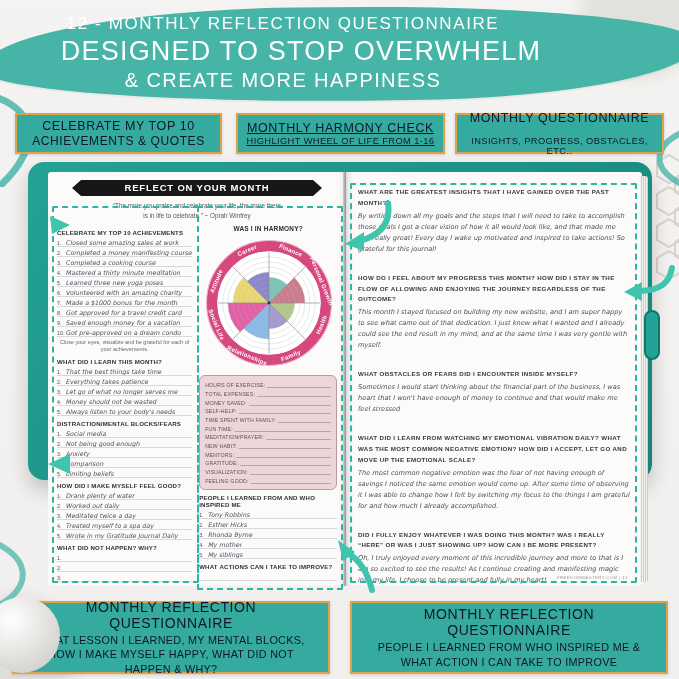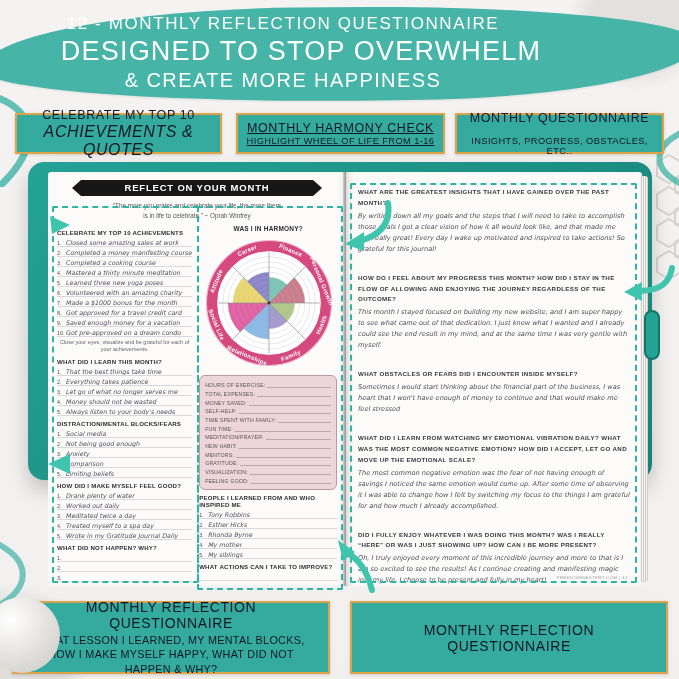--- a/index.html
+++ b/index.html
@@ -23,21 +23,21 @@
   .b3 { font-size:20px; letter-spacing:1.4px; margin-top:2px; }
   
   .callout { position:absolute; background:#35aa9e; border:2px solid #dda349;
     color:#0f172a; text-align:center; display:flex; flex-direction:column;
     justify-content:center; box-shadow:0 1px 3px rgba(0,0,0,.15); }
   .c1 { left:15px; top:113px; width:207px; height:41px; }
   .c2 { left:236px; top:113px; width:209px; height:41px;text-decoration:underline; }
   .c3 { left:455px; top:113px; width:209px; height:41px;gap:10px; }
   .ct { font-size:12.5px; letter-spacing:.6px; }
   .cs { font-size:9.3px; letter-spacing:.4px; margin-top:1px; }
-  .cs.big { font-size:16px; letter-spacing:.6px;font-style:italic; }
+  .cs.big { font-size:12px; letter-spacing:.6px; }
   .cb1 { left:12px; top:601px; width:318px; height:73px; padding:4px 10px; }
   .cb2 { left:350px; top:601px; width:318px; height:73px; padding:4px 10px; }
   .cbt { font-size:14px; letter-spacing:.6px; }
   .cbs { font-size:10.8px; letter-spacing:.3px; line-height:1.35; margin-top:2px; }
   
   .planner { position:absolute; left:28px; top:162px; width:624px; height:318px;
     background:linear-gradient(135deg,#23a295,#178376); border-radius:16px;
     box-shadow:0 10px 20px rgba(0,0,0,.2); }
   .page { position:absolute; top:10px; height:414px; background:#fcfbfa; overflow:hidden; }
   .page-l { left:20px; width:298px; border-radius:3px 0 0 3px; padding:6px 9px;
@@ -533,14 +533,15 @@
   <svg class="arrow" style="left:48px; top:213px;" width="24" height="24" viewBox="0 0 24 24">
     <polygon points="2,3 22,12 4,21" fill="#3fc4ae"></polygon>
   </svg>
 
   <div class="callout cb1">
     <div class="cbt">MONTHLY REFLECTION QUESTIONNAIRE</div>
     <div class="cbs">WHAT LESSON I LEARNED, MY MENTAL BLOCKS, HOW I MAKE MYSELF HAPPY, WHAT DID NOT HAPPEN &amp; WHY?</div>
   </div>
   <div class="callout cb2">
     <div class="cbt">MONTHLY REFLECTION QUESTIONNAIRE</div>
+    <div class="cbs">PEOPLE I LEARNED FROM WHO INSPIRED ME &amp; WHAT ACTION I CAN TAKE TO IMPROVE</div>
   </div>
 </div>
 
 </body></html>

